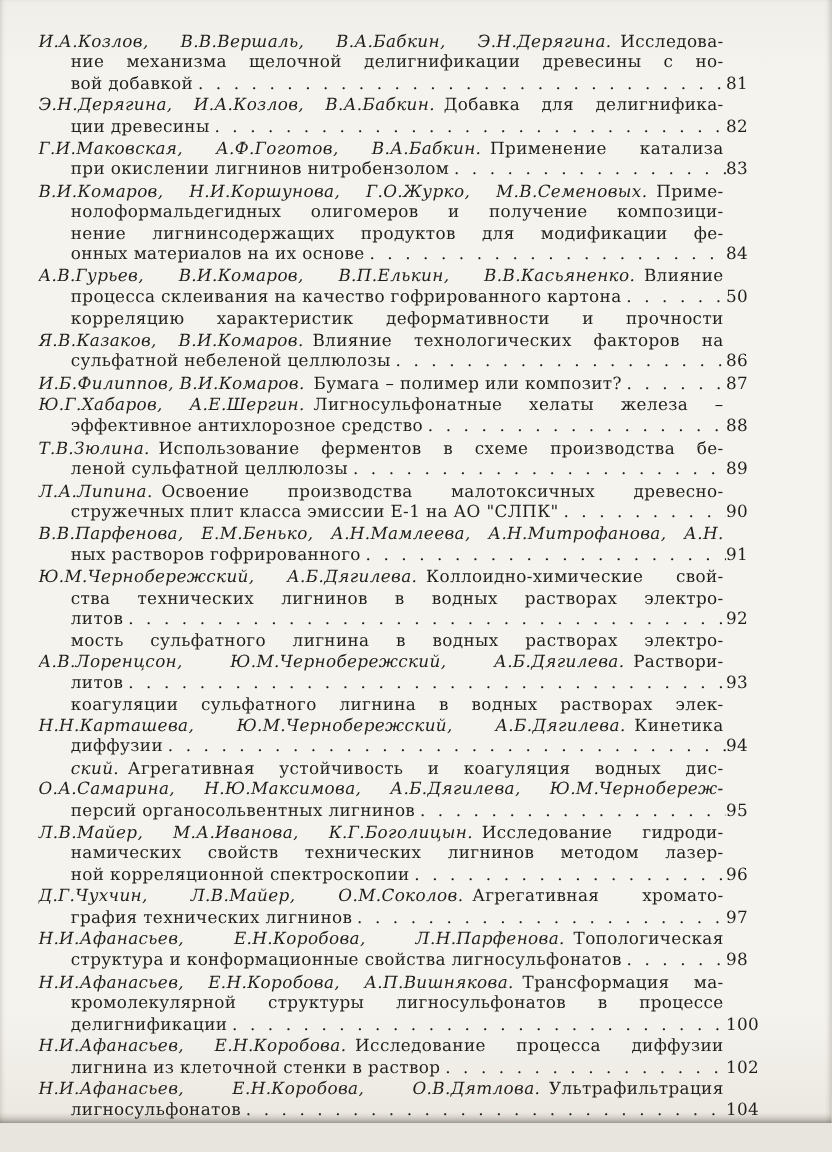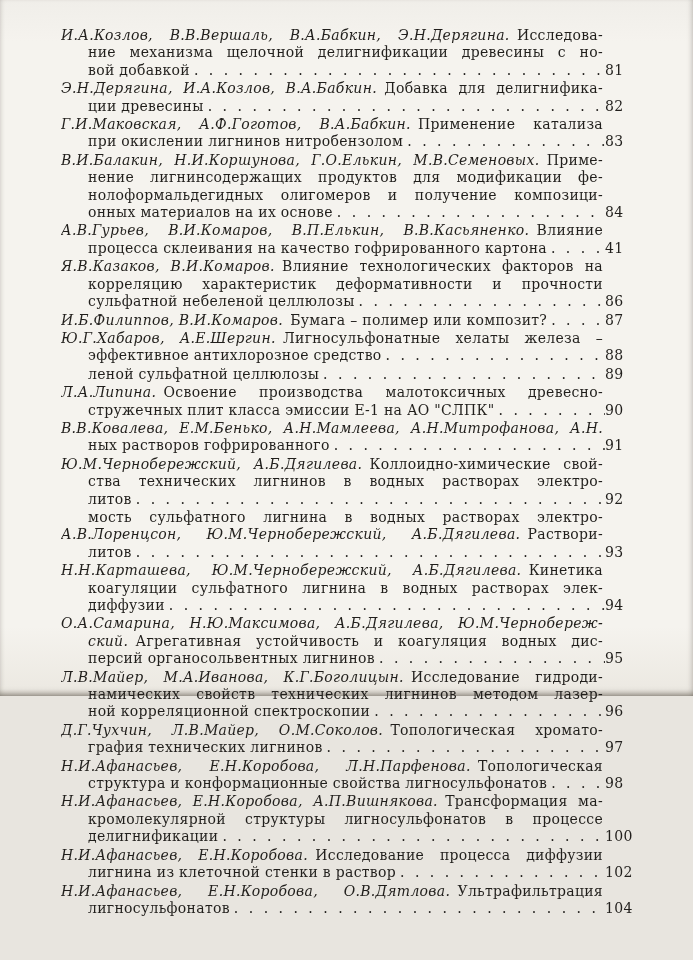--- a/index.html
+++ b/index.html
@@ -9,23 +9,23 @@
     height: 960px;
     overflow: hidden;
   }
   body {
     font-family: "DejaVu Serif", "Liberation Serif", serif;
     background: #e8e5df;
   }
   .page {
     position: relative;
     width: 693px;
-    height: 696px;
+    height: 936px;
     box-sizing: border-box;
-    padding: 27px 46px 0 61px;
+    padding: 27px 46px 0 32px;
     background: linear-gradient(180deg, #f0eee9 0%, #f5f3ee 6%, #f5f3ee 90%, #ece9e2 99%, #d8d4cb 100%);
     box-shadow: inset 0 -5px 7px -4px rgba(55, 48, 38, 0.55),
                 inset -4px 0 6px -4px rgba(55, 48, 38, 0.25),
                 inset 3px 0 6px -4px rgba(55, 48, 38, 0.18);
     color: #211f1c;
   }
   .toc {
     width: 100%;
   }
   .entry {
@@ -100,40 +100,40 @@
       </div>
       <div class="entry">
         <div class="line"><span class="ltext"><span class="authors">Г.И.Маковская, А.Ф.Гоготов, В.А.Бабкин.</span> <span class="title">Применение катализа</span></span></div>
         <div class="line cont last">
           <span class="ltext"><span class="title">при окислении лигнинов нитробензолом</span></span>
           <span class="dots"> . . . . . . . . . . . . . . . . . . . . . . . . . . . . . . . . . . . . . . . . . . . . . . . . . . . . . . . . . . . . . . . . . . . . . .</span>
           <span class="pgnum">83</span>
         </div>
       </div>
       <div class="entry">
-        <div class="line"><span class="ltext"><span class="authors">В.И.Балакин, Н.И.Коршунова, Г.О.Елькин, М.В.Семеновых.</span> <span class="title">Приме-</span></span></div>
+        <div class="line"><span class="ltext"><span class="authors">В.И.Комаров, Н.И.Коршунова, Г.О.Журко, М.В.Семеновых.</span> <span class="title">Приме-</span></span></div>
+        <div class="line cont"><span class="ltext"><span class="title">нолоформальдегидных олигомеров и получение композици-</span></span></div>
         <div class="line cont"><span class="ltext"><span class="title">нение лигнинсодержащих продуктов для модификации фе-</span></span></div>
-        <div class="line cont"><span class="ltext"><span class="title">нолоформальдегидных олигомеров и получение композици-</span></span></div>
         <div class="line cont last">
           <span class="ltext"><span class="title">онных материалов на их основе</span></span>
           <span class="dots"> . . . . . . . . . . . . . . . . . . . . . . . . . . . . . . . . . . . . . . . . . . . . . . . . . . . . . . . . . . . . . . . . . . . . . .</span>
           <span class="pgnum">84</span>
         </div>
       </div>
       <div class="entry">
         <div class="line"><span class="ltext"><span class="authors">А.В.Гурьев, В.И.Комаров, В.П.Елькин, В.В.Касьяненко.</span> <span class="title">Влияние</span></span></div>
         <div class="line cont last">
           <span class="ltext"><span class="title">процесса склеивания на качество гофрированного картона</span></span>
           <span class="dots"> . . . . . . . . . . . . . . . . . . . . . . . . . . . . . . . . . . . . . . . . . . . . . . . . . . . . . . . . . . . . . . . . . . . . . .</span>
-          <span class="pgnum">41</span>
-        </div>
-      </div>
-      <div class="entry">
+          <span class="pgnum">50</span>
+        </div>
+      </div>
+      <div class="entry">
+        <div class="line cont"><span class="ltext"><span class="title">корреляцию характеристик деформативности и прочности</span></span></div>
         <div class="line"><span class="ltext"><span class="authors">Я.В.Казаков, В.И.Комаров.</span> <span class="title">Влияние технологических факторов на</span></span></div>
-        <div class="line cont"><span class="ltext"><span class="title">корреляцию характеристик деформативности и прочности</span></span></div>
         <div class="line cont last">
           <span class="ltext"><span class="title">сульфатной небеленой целлюлозы</span></span>
           <span class="dots"> . . . . . . . . . . . . . . . . . . . . . . . . . . . . . . . . . . . . . . . . . . . . . . . . . . . . . . . . . . . . . . . . . . . . . .</span>
           <span class="pgnum">86</span>
         </div>
       </div>
       <div class="entry">
         <div class="line last">
           <span class="ltext"><span class="authors">И.Б.Филиппов, В.И.Комаров.</span> <span class="title">Бумага – полимер или композит?</span></span>
           <span class="dots"> . . . . . . . . . . . . . . . . . . . . . . . . . . . . . . . . . . . . . . . . . . . . . . . . . . . . . . . . . . . . . . . . . . . . . .</span>
@@ -142,36 +142,37 @@
       </div>
       <div class="entry">
         <div class="line"><span class="ltext"><span class="authors">Ю.Г.Хабаров, А.Е.Шергин.</span> <span class="title">Лигносульфонатные хелаты железа –</span></span></div>
         <div class="line cont last">
           <span class="ltext"><span class="title">эффективное антихлорозное средство</span></span>
           <span class="dots"> . . . . . . . . . . . . . . . . . . . . . . . . . . . . . . . . . . . . . . . . . . . . . . . . . . . . . . . . . . . . . . . . . . . . . .</span>
           <span class="pgnum">88</span>
         </div>
       </div>
       <div class="entry">
+        <div class="line"><span class="ltext"><span class="authors">Т.В.Зюлина.</span> <span class="title">Использование ферментов в схеме производства бе-</span></span></div>
         <div class="line cont last">
           <span class="ltext"><span class="title">леной сульфатной целлюлозы</span></span>
           <span class="dots"> . . . . . . . . . . . . . . . . . . . . . . . . . . . . . . . . . . . . . . . . . . . . . . . . . . . . . . . . . . . . . . . . . . . . . .</span>
           <span class="pgnum">89</span>
         </div>
       </div>
       <div class="entry">
         <div class="line"><span class="ltext"><span class="authors">Л.А.Липина.</span> <span class="title">Освоение производства малотоксичных древесно-</span></span></div>
         <div class="line cont last">
           <span class="ltext"><span class="title">стружечных плит класса эмиссии Е-1 на АО "СЛПК"</span></span>
           <span class="dots"> . . . . . . . . . . . . . . . . . . . . . . . . . . . . . . . . . . . . . . . . . . . . . . . . . . . . . . . . . . . . . . . . . . . . . .</span>
           <span class="pgnum">90</span>
         </div>
       </div>
       <div class="entry">
-        <div class="line"><span class="ltext"><span class="authors">В.В.Ковалева, Е.М.Бенько, А.Н.Мамлеева, А.Н.Митрофанова, А.Н.</span></span></div>
+        <div class="line"><span class="ltext"><span class="authors">В.В.Парфенова, Е.М.Бенько, А.Н.Мамлеева, А.Н.Митрофанова, А.Н.</span></span></div>
         <div class="line cont last">
           <span class="ltext"><span class="title">ных растворов гофрированного</span></span>
           <span class="dots"> . . . . . . . . . . . . . . . . . . . . . . . . . . . . . . . . . . . . . . . . . . . . . . . . . . . . . . . . . . . . . . . . . . . . . .</span>
           <span class="pgnum">91</span>
         </div>
       </div>
       <div class="entry">
         <div class="line"><span class="ltext"><span class="authors">Ю.М.Чернобережский, А.Б.Дягилева.</span> <span class="title">Коллоидно-химические свой-</span></span></div>
         <div class="line cont"><span class="ltext"><span class="title">ства технических лигнинов в водных растворах электро-</span></span></div>
         <div class="line cont last">
@@ -183,48 +184,48 @@
       <div class="entry">
         <div class="line cont"><span class="ltext"><span class="title">мость сульфатного лигнина в водных растворах электро-</span></span></div>
         <div class="line"><span class="ltext"><span class="authors">А.В.Лоренцсон, Ю.М.Чернобережский, А.Б.Дягилева.</span> <span class="title">Раствори-</span></span></div>
         <div class="line cont last">
           <span class="ltext"><span class="title">литов</span></span>
           <span class="dots"> . . . . . . . . . . . . . . . . . . . . . . . . . . . . . . . . . . . . . . . . . . . . . . . . . . . . . . . . . . . . . . . . . . . . . .</span>
           <span class="pgnum">93</span>
         </div>
       </div>
       <div class="entry">
+        <div class="line cont"><span class="ltext"><span class="title">коагуляции сульфатного лигнина в водных растворах элек-</span></span></div>
         <div class="line"><span class="ltext"><span class="authors">Н.Н.Карташева, Ю.М.Чернобережский, А.Б.Дягилева.</span> <span class="title">Кинетика</span></span></div>
-        <div class="line cont"><span class="ltext"><span class="title">коагуляции сульфатного лигнина в водных растворах элек-</span></span></div>
         <div class="line cont last">
           <span class="ltext"><span class="title">диффузии</span></span>
           <span class="dots"> . . . . . . . . . . . . . . . . . . . . . . . . . . . . . . . . . . . . . . . . . . . . . . . . . . . . . . . . . . . . . . . . . . . . . .</span>
           <span class="pgnum">94</span>
         </div>
       </div>
       <div class="entry">
+        <div class="line cont"><span class="ltext"><span class="authors">ский.</span> <span class="title">Агрегативная устойчивость и коагуляция водных дис-</span></span></div>
         <div class="line"><span class="ltext"><span class="authors">О.А.Самарина, Н.Ю.Максимова, А.Б.Дягилева, Ю.М.Чернобереж-</span></span></div>
-        <div class="line cont"><span class="ltext"><span class="authors">ский.</span> <span class="title">Агрегативная устойчивость и коагуляция водных дис-</span></span></div>
         <div class="line cont last">
           <span class="ltext"><span class="title">персий органосольвентных лигнинов</span></span>
           <span class="dots"> . . . . . . . . . . . . . . . . . . . . . . . . . . . . . . . . . . . . . . . . . . . . . . . . . . . . . . . . . . . . . . . . . . . . . .</span>
           <span class="pgnum">95</span>
         </div>
       </div>
       <div class="entry">
         <div class="line"><span class="ltext"><span class="authors">Л.В.Майер, М.А.Иванова, К.Г.Боголицын.</span> <span class="title">Исследование гидроди-</span></span></div>
         <div class="line cont"><span class="ltext"><span class="title">намических свойств технических лигнинов методом лазер-</span></span></div>
         <div class="line cont last">
           <span class="ltext"><span class="title">ной корреляционной спектроскопии</span></span>
           <span class="dots"> . . . . . . . . . . . . . . . . . . . . . . . . . . . . . . . . . . . . . . . . . . . . . . . . . . . . . . . . . . . . . . . . . . . . . .</span>
           <span class="pgnum">96</span>
         </div>
       </div>
       <div class="entry">
-        <div class="line"><span class="ltext"><span class="authors">Д.Г.Чухчин, Л.В.Майер, О.М.Соколов.</span> <span class="title">Топологическая хромато-</span></span></div>
+        <div class="line"><span class="ltext"><span class="authors">Д.Г.Чухчин, Л.В.Майер, О.М.Соколов.</span> <span class="title">Агрегативная хромато-</span></span></div>
         <div class="line cont last">
           <span class="ltext"><span class="title">графия технических лигнинов</span></span>
           <span class="dots"> . . . . . . . . . . . . . . . . . . . . . . . . . . . . . . . . . . . . . . . . . . . . . . . . . . . . . . . . . . . . . . . . . . . . . .</span>
           <span class="pgnum">97</span>
         </div>
       </div>
       <div class="entry">
         <div class="line"><span class="ltext"><span class="authors">Н.И.Афанасьев, Е.Н.Коробова, Л.Н.Парфенова.</span> <span class="title">Топологическая</span></span></div>
         <div class="line cont last">
           <span class="ltext"><span class="title">структура и конформационные свойства лигносульфонатов</span></span>

